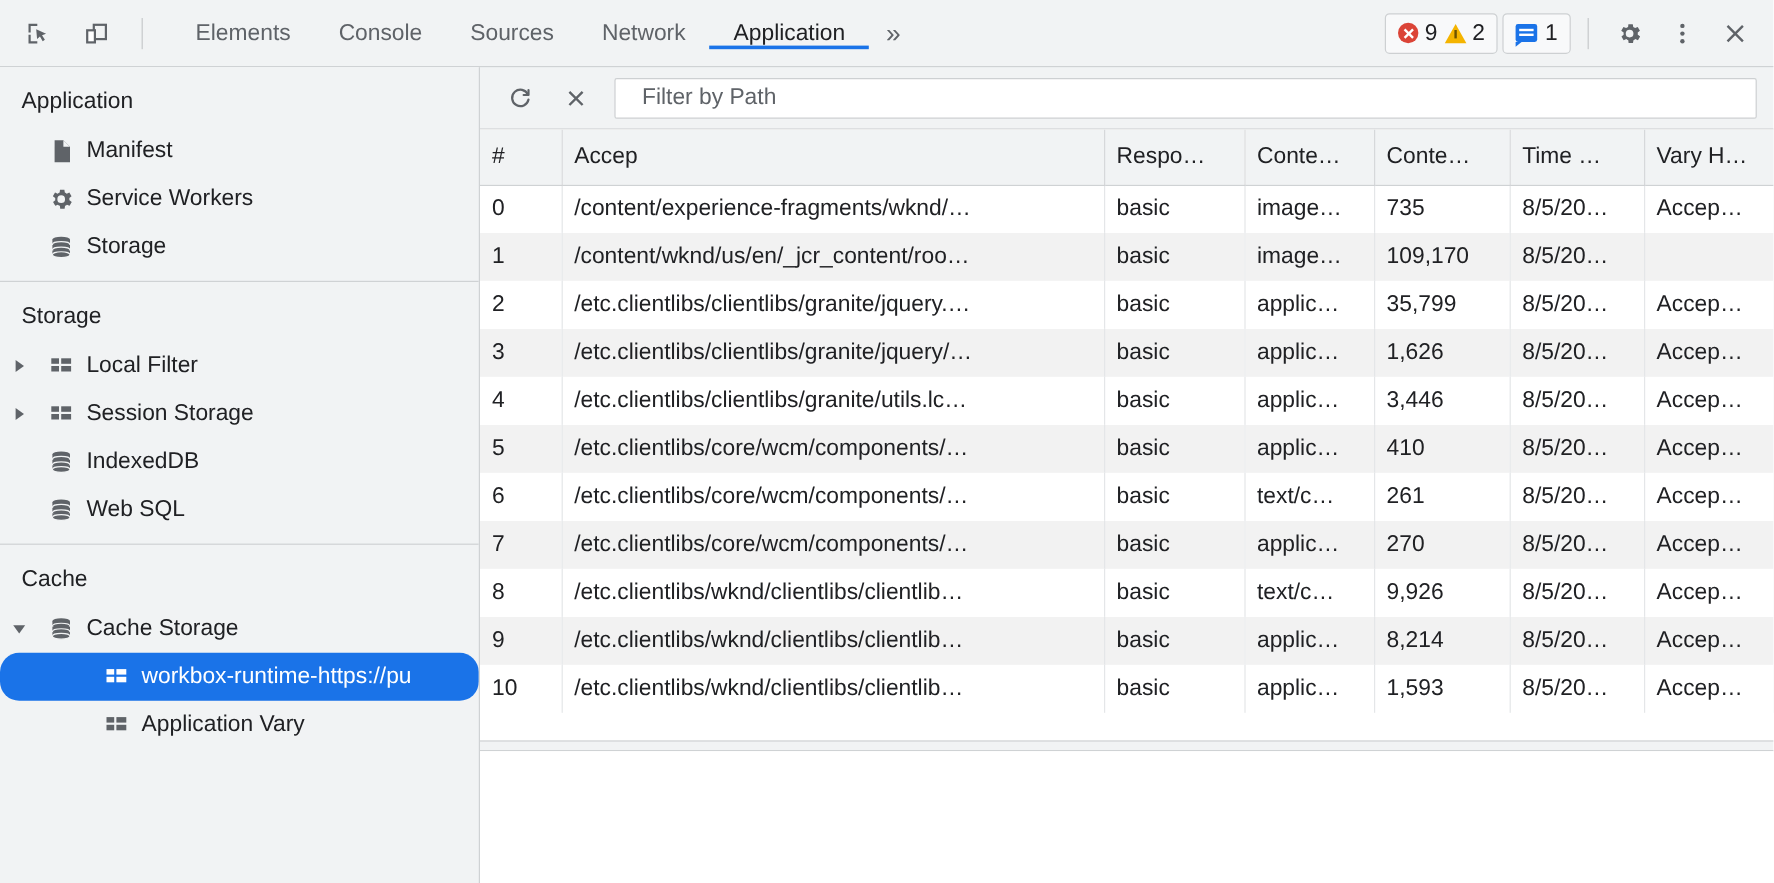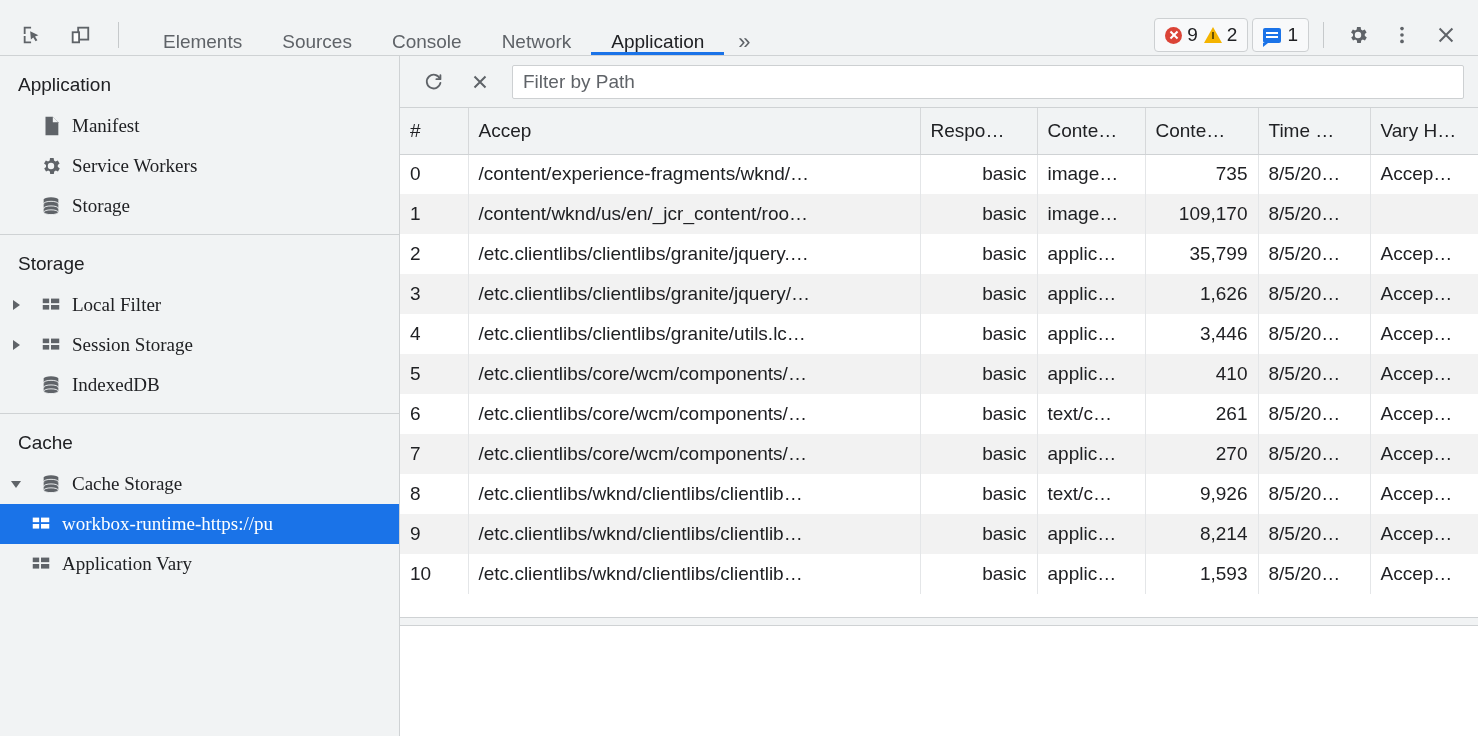--- a/index.html
+++ b/index.html
@@ -11,21 +11,21 @@
     color: #202124;
     -webkit-font-smoothing: antialiased;
   }
 
   
   .devtools-toolbar {
     height: 56px;
     background: #f1f3f4;
     border-bottom: 1px solid #cfd2d4;
     display: flex;
-    align-items: flex-end;
+    align-items: center;
     position: relative;
   }
   .tb-icon-group { display: flex; align-items: center; padding-left: 12px; gap: 8px; }
   .tb-icon-btn {
     width: 40px; height: 40px;
     display: flex; align-items: center; justify-content: center;
     border-radius: 3px;
   }
   .tb-sep { width: 1px; height: 26px; background: #c6c9cb; align-self: center; margin: 0 10px; }
 
@@ -122,23 +122,22 @@
     font-size: 19px; color: #202124;
     padding: 18px 0 10px 18px;
   }
   .side-item {
     display: flex; align-items: center;
     height: 40px;
     padding-left: 30px;
     font-size: 19px; color: #202124;
     gap: 10px;
     white-space: nowrap;
-    font-family: Liberation Serif, serif;
-  }
-  .side-item.indent2 { padding-left: 30px; }
+  }
+  .side-item.indent2 { padding-left: 86px; border-radius: 16px; }
   .side-item.selected { background: #1a73e8; color: #ffffff; }
   .twisty {
     width: 16px; flex: none;
     display: flex; align-items: center; justify-content: center;
     margin-left: -22px; margin-right: 6px;
   }
   .twisty.spacer { visibility: hidden; }
   .arrow-right {
     width: 0; height: 0;
     border-top: 5px solid transparent;
@@ -168,21 +167,21 @@
   .fb-btn {
     width: 40px; height: 40px;
     display: flex; align-items: center; justify-content: center;
   }
   .filter-input {
     flex: 1; height: 34px;
     border: 1px solid #cdd0d2; border-radius: 2px;
     background: #fff;
     font-size: 19px;
     font-family: "Liberation Sans", sans-serif;
-    padding: 0 10px;
+    padding: 0 22px;
     color: #202124;
     margin-left: 6px;
   }
   .filter-input::placeholder { color: #5f6368; }
 
   
   .grid-wrap { height: 509px; flex: none; overflow: hidden; background: #fff; }
   table.grid { width: 100%; border-collapse: collapse; table-layout: fixed; }
   table.grid th {
     background: #f1f3f4;
@@ -201,21 +200,21 @@
     border-right: 1px solid #e4e6e8;
     font-size: 19px;
     color: #202124;
     height: 40px;
     padding: 0 10px;
     overflow: hidden;
     white-space: nowrap;
   }
   table.grid tr.odd td { background: #f2f2f2; }
   table.grid tr.even td { background: #ffffff; }
-  td.num, th.num { text-align: right; }
+  td.num, th.num { }
   .col-idx  { width: 68px; }
   .col-name { width: 452px; }
   .col-resp { width: 117px; }
   .col-ctype{ width: 108px; }
   .col-clen { width: 113px; }
   .col-time { width: 112px; }
   .col-vary { width: 108px; }
 
   .splitter { height: 9px; background: #f1f3f4; border-top: 1px solid #cfd2d4; border-bottom: 1px solid #cfd2d4; flex: none; }
   .preview-pane { flex: 1; background: #ffffff; }
@@ -240,24 +239,24 @@
       </svg>
     </div>
     <div class="tb-sep"></div>
   </div>
 
   <div class="tabs">
     <div class="tab">
         <span>Elements</span>
       </div>
     <div class="tab">
+        <span>Console</span>
+      </div>
+    <div class="tab">
         <span>Sources</span>
-      </div>
-    <div class="tab">
-        <span>Console</span>
       </div>
     <div class="tab">
         <span>Network</span>
       </div>
     <div class="tab active">
         <span>Application</span>
       </div>
     <div class="tab-more">»</div>
   </div>
 
@@ -371,20 +370,33 @@
           <rect x="4" y="5" width="16" height="4" fill="#5f6368"></rect>
           <ellipse cx="12" cy="9.5" rx="8" ry="2.6" fill="#5f6368" stroke="#f1f3f4" stroke-width="1"></ellipse>
           <rect x="4" y="10" width="16" height="4" fill="#5f6368"></rect>
           <ellipse cx="12" cy="14.5" rx="8" ry="2.6" fill="#5f6368" stroke="#f1f3f4" stroke-width="1"></ellipse>
           <rect x="4" y="15" width="16" height="3.5" fill="#5f6368"></rect>
           <ellipse cx="12" cy="18.8" rx="8" ry="2.6" fill="#5f6368" stroke="#f1f3f4" stroke-width="1"></ellipse>
         </svg>
         <span>IndexedDB</span>
       </div>
 
+      <div class="side-item">
+        <span class="twisty spacer"></span>
+        <svg class="ico" viewBox="0 0 24 24">
+          <ellipse cx="12" cy="5" rx="8" ry="2.6" fill="#5f6368"></ellipse>
+          <rect x="4" y="5" width="16" height="4" fill="#5f6368"></rect>
+          <ellipse cx="12" cy="9.5" rx="8" ry="2.6" fill="#5f6368" stroke="#f1f3f4" stroke-width="1"></ellipse>
+          <rect x="4" y="10" width="16" height="4" fill="#5f6368"></rect>
+          <ellipse cx="12" cy="14.5" rx="8" ry="2.6" fill="#5f6368" stroke="#f1f3f4" stroke-width="1"></ellipse>
+          <rect x="4" y="15" width="16" height="3.5" fill="#5f6368"></rect>
+          <ellipse cx="12" cy="18.8" rx="8" ry="2.6" fill="#5f6368" stroke="#f1f3f4" stroke-width="1"></ellipse>
+        </svg>
+        <span>Web SQL</span>
+      </div>
 
 
     </div>
 
     <div class="side-section">
       <div class="side-header">Cache</div>
 
       <div class="side-item">
         <span class="twisty">
             <span class="arrow-down"></span>

